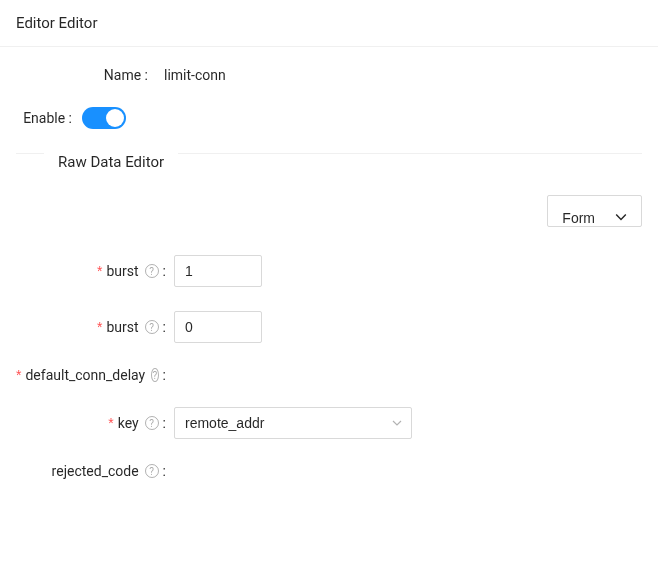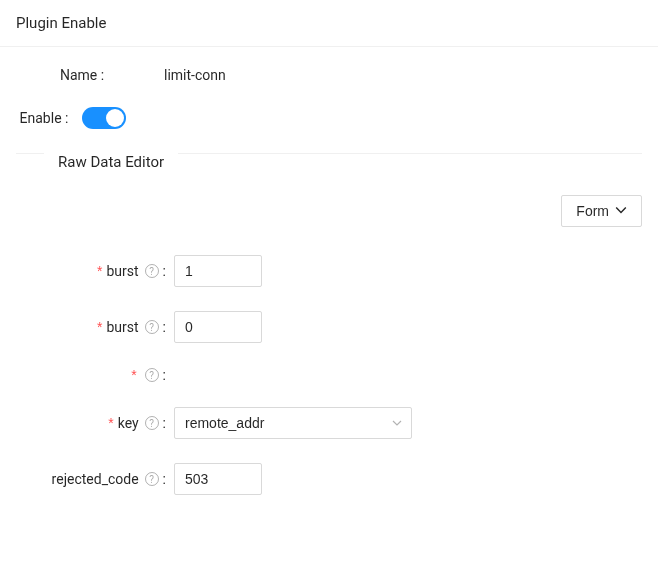--- a/index.html
+++ b/index.html
@@ -1,48 +1,48 @@
 <!DOCTYPE html>
 <html><head>
 <meta charset="utf-8">
 <style>
 *{box-sizing:border-box;margin:0;padding:0}
 body{font-family:-apple-system,BlinkMacSystemFont,"Segoe UI",Roboto,"Helvetica Neue",Arial,sans-serif;font-size:14px;color:rgba(0,0,0,0.85);background:#fff;width:658px;height:582px;overflow:hidden}
 .modal{width:658px}
 .hdr{padding:14px 16px 14px 16px;border-bottom:1px solid #f0f0f0;font-size:15px;color:rgba(0,0,0,.85)}
 .body{padding:20px 16px 0 16px}
 .row{display:flex;align-items:center;margin-bottom:24px}
-.lbl{width:142px;text-align:center;padding-right:10px;color:rgba(0,0,0,.85)}
+.lbl{width:142px;text-align:right;padding-right:10px;color:rgba(0,0,0,.85)}
 .naming{padding-left:6px}
 .switch{position:relative;display:inline-block;width:44px;height:22px;background:#1890ff;border-radius:11px;cursor:pointer}
 .switch .knob{position:absolute;top:2px;right:2px;width:18px;height:18px;background:#fff;border-radius:50%}
 .divider{display:flex;align-items:flex-start;margin:0 0 20px 0;color:rgba(0,0,0,.85);font-size:15px}
 .divider::before{content:"";width:28px;border-top:1px solid #f0f0f0;margin-right:14px}
 .divider::after{content:"";flex:1;border-top:1px solid #f0f0f0;margin-left:14px}
 .actions{display:flex;justify-content:flex-end;gap:12px;margin:24px 0 28px 0}
-.btn{display:inline-flex;align-items:center;gap:6px;height:32px;padding:0 14px;border:1px solid #d9d9d9;border-radius:2px;background:#fff;color:rgba(0,0,0,.85);cursor:pointer;font-size:14px}
+.btn{display:inline-flex;align-items:flex-end;gap:20px;height:32px;padding:0 14px;border:1px solid #d9d9d9;border-radius:2px;background:#fff;color:rgba(0,0,0,.85);cursor:pointer;font-size:14px}
 .btn svg{width:12px;height:12px}
 .frow{display:flex;align-items:center;margin-bottom:24px}
 .flbl{width:158px;text-align:right;color:rgba(0,0,0,.85);display:flex;align-items:center;justify-content:flex-end;gap:2px}
 .flbl .req{color:#ff4d4f;font-family:SimSun,sans-serif;margin-right:2px}
 .help{display:inline-flex;align-items:center;justify-content:center;width:14px;height:14px;border:1px solid rgba(0,0,0,.3);border-radius:50%;font-size:10px;color:rgba(0,0,0,.35);margin-left:4px;cursor:help}
 .colon{margin:0 8px 0 2px}
 .inp{height:32px;border:1px solid #d9d9d9;border-radius:2px;padding:0 10px;font-size:14px;color:rgba(0,0,0,.85);outline:none}
 .inp.num{width:88px}
 .sel{position:relative;width:238px}
 .sel .inp{width:100%;padding-right:26px;cursor:pointer}
 .sel .caret{position:absolute;right:10px;top:50%;transform:translateY(-50%);pointer-events:none}
 .sel .caret svg{width:10px;height:10px;color:rgba(0,0,0,.3)}
 .link-ic svg{color:rgba(0,0,0,.75)}
 </style>
 </head>
 <body>
 
 <div class="modal">
-  <div class="hdr">Plugin Enable</div>
+  <div class="hdr">Editor Editor</div>
   <div class="body">
     <div class="row">
       <div class="lbl"><span>Name</span> :</div>
       <div class="naming">limit-conn</div>
     </div>
     <div class="row">
       <div class="lbl" style="width:66px"><span>Enable</span> :</div>
       <div class="switch">
           <div class="knob"></div>
         </div>
@@ -77,20 +77,21 @@
           <span>burst</span>
           <span class="help">?</span>
           <span class="colon">:</span>
         </div>
       <input class="inp num" value="0" style="">
     </div>
 
     <div class="frow">
       <div class="flbl">
           <span class="req">*</span>
+          <span>default_conn_delay</span>
           <span class="help">?</span>
           <span class="colon">:</span>
         </div>
     </div>
 
     <div class="frow">
       <div class="flbl">
           <span class="req">*</span>
           <span>key</span>
           <span class="help">?</span>
@@ -103,16 +104,15 @@
             </svg></span>
       </div>
     </div>
 
     <div class="frow">
       <div class="flbl">
           <span>rejected_code</span>
           <span class="help">?</span>
           <span class="colon">:</span>
         </div>
-      <input class="inp num" value="503" style="">
     </div>
   </div>
 </div>
 
 </body></html>

